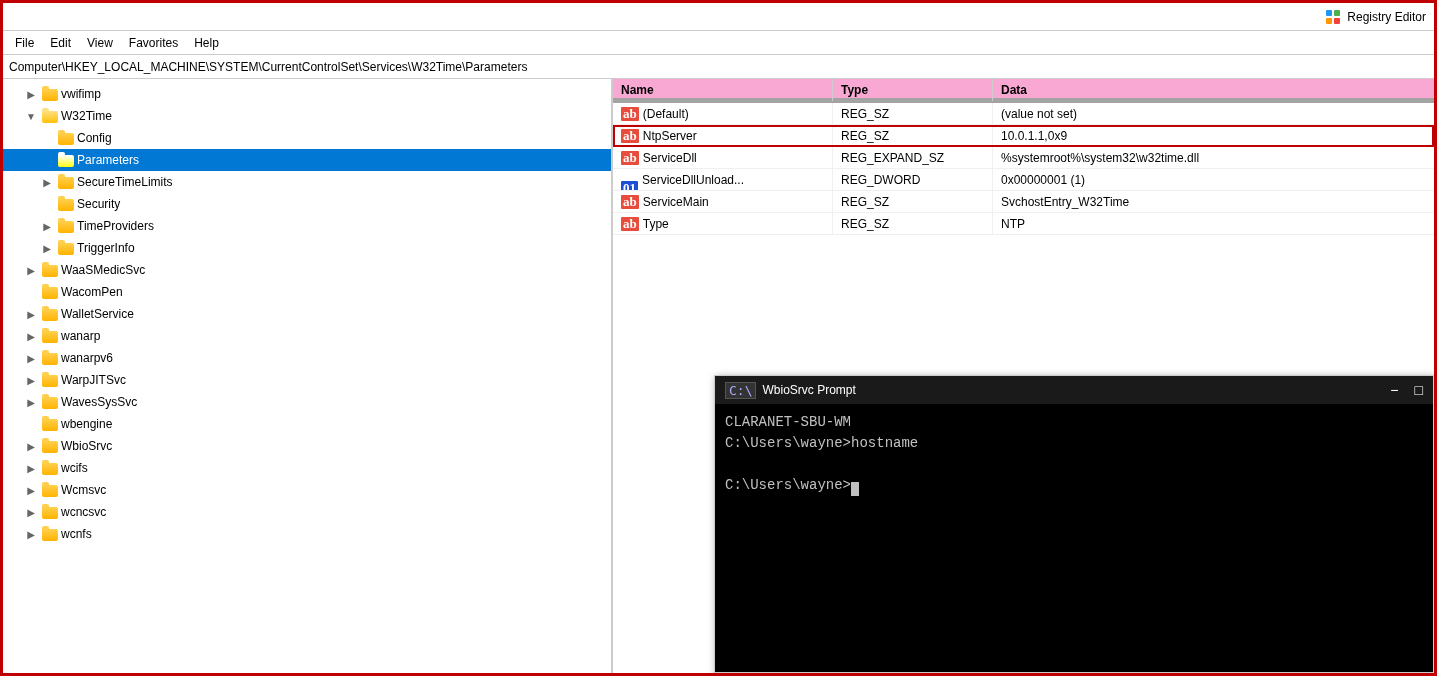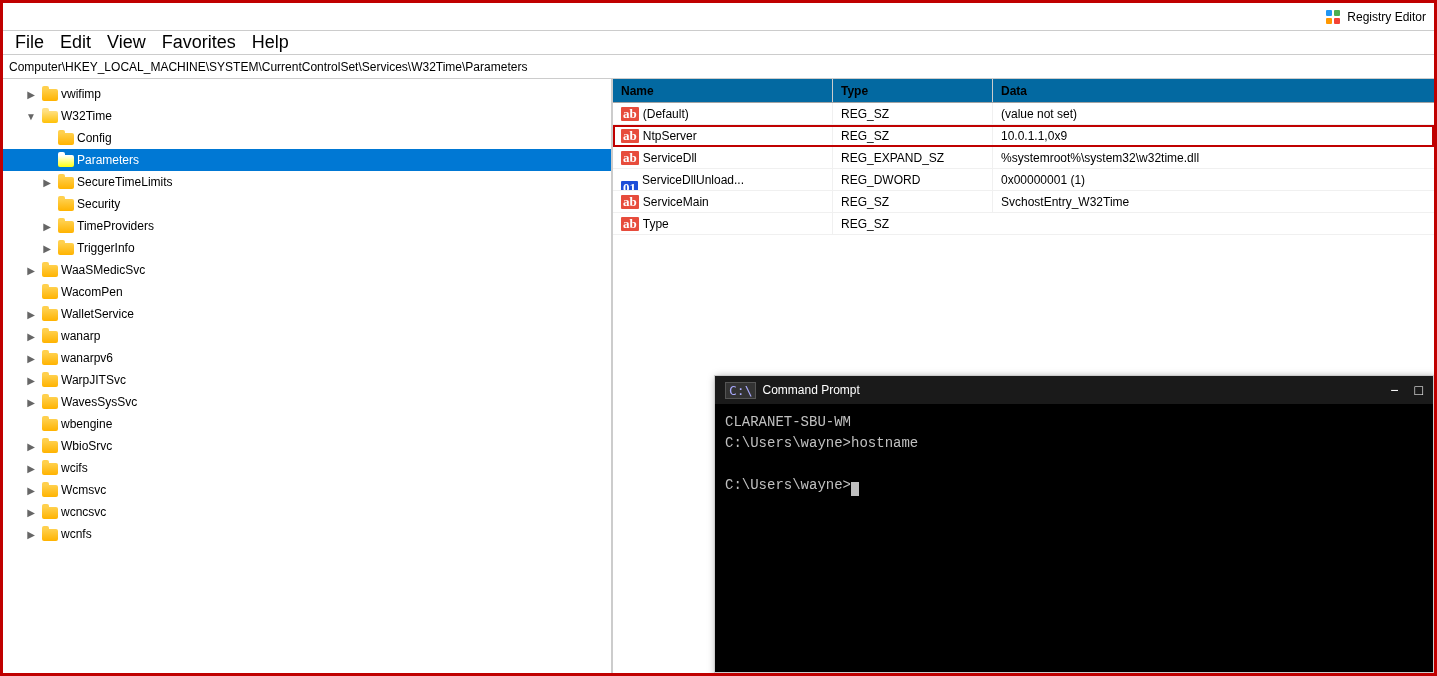--- a/index.html
+++ b/index.html
@@ -50,21 +50,21 @@
       gap: 0;
       padding: 2px 4px;
       border-bottom: 1px solid #ccc;
       height: 24px;
       align-items: center;
     }
 
     .menu-item {
       padding: 2px 8px;
       cursor: pointer;
-      font-size: 18px;
+      font-size: 12px;
     }
 
     .address-bar {
       padding: 3px 6px;
       border-bottom: 1px solid #ccc;
       font-size: 12px;
       height: 24px;
       display: flex;
       align-items: center;
       background: #fff;
@@ -173,22 +173,22 @@
     .values-pane {
       flex: 1;
       overflow-y: auto;
       background: #fff;
       padding: 0;
     }
 
     .values-header {
       display: grid;
       grid-template-columns: 220px 160px 1fr;
-      border-bottom: 1px solid #a3a3a3;
-      background: #0369a1;
+      border-bottom: 5px solid #a3a3a3;
+      background: #f9a8d4;
       height: 24px;
     }
 
     .col-header {
       padding: 4px 8px;
       font-size: 12px;
       font-weight: 600;
       border-right: 1px solid #ccc;
       display: flex;
       align-items: center;
@@ -553,27 +553,28 @@
         <div class="value-cell">REG_SZ</div>
         <div class="value-cell">SvchostEntry_W32Time</div>
       </div>
 
       <div class="value-row">
         <div class="value-cell">
           <span class="reg-icon">ab</span>
           <span>Type</span>
         </div>
         <div class="value-cell">REG_SZ</div>
+        <div class="value-cell">NTP</div>
       </div>
 
       <div class="cmd-window">
         <div class="cmd-title-bar">
           <div class="cmd-title-left">
             <span style="font-size:13px; font-family: monospace; background:#333; color:#aaf; padding:0 3px; border:1px solid #555;">C:\</span>
-            <span>Command Prompt</span>
+            <span>WbioSrvc Prompt</span>
           </div>
           <div class="cmd-title-controls">
             <span style="cursor:pointer;">−</span>
             <span style="cursor:pointer;">□</span>
           </div>
         </div>
         <div class="cmd-body">
           <div>CLARANET-SBU-WM</div>
           <div>C:\Users\wayne&gt;hostname</div>
           <div>&nbsp;</div>

